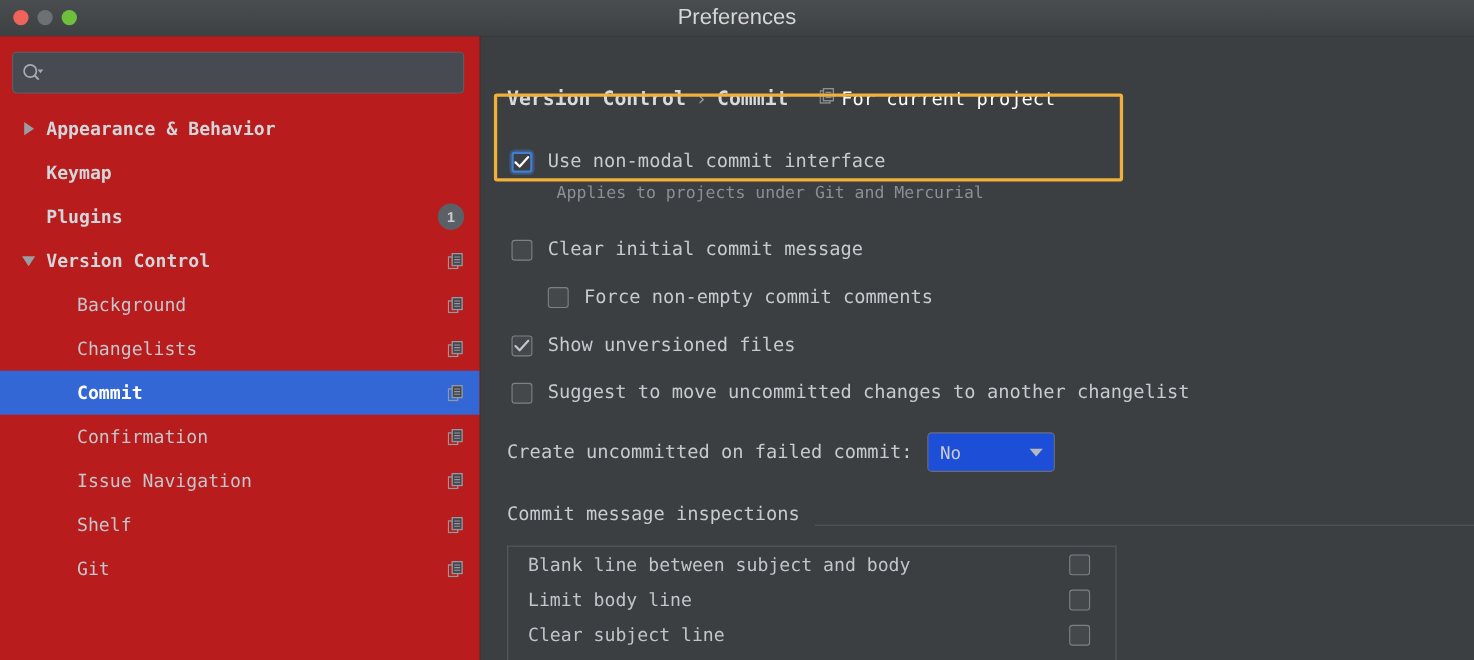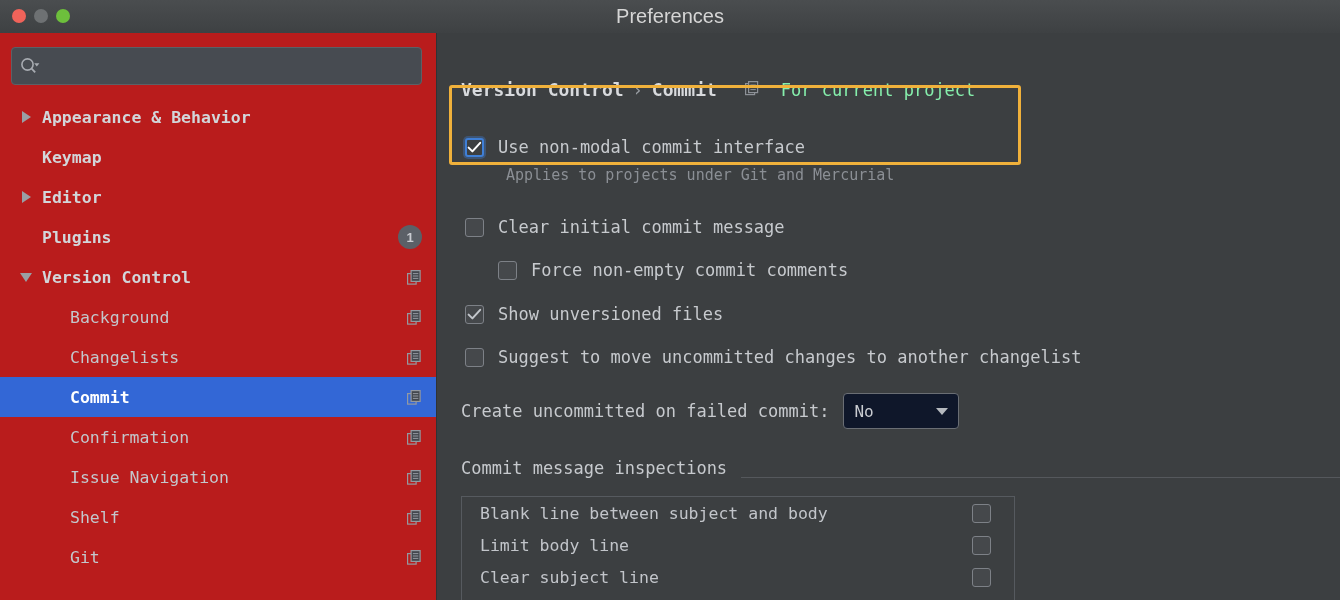--- a/index.html
+++ b/index.html
@@ -80,22 +80,22 @@
 
   
   .main{flex:1;position:relative;background:#3c3f41;overflow:hidden;}
   .crumb{
     position:absolute;left:24px;top:46px;display:flex;align-items:center;
     font-size:18px;white-space:nowrap;
   }
   .crumb b{color:#d8dadd;font-weight:bold;}
   .crumb .sep{color:#9a9ea4;margin:0 9px;font-weight:normal;font-size:17px;}
   .crumb .scope{
-    display:flex;align-items:center;gap:21px;margin-left:28px;
-    color:#86efac;font-size:17px;font-weight:normal;
+    display:flex;align-items:center;gap:5px;margin-left:28px;
+    color:#ffffff;font-size:17px;font-weight:normal;
   }
 
   .highlight{
     position:absolute;left:12px;top:52px;width:572px;height:80px;
     border:3px solid #f0b13b;border-radius:3px;box-sizing:border-box;
   }
 
   .row{position:absolute;display:flex;align-items:flex-start;}
   .cb{
     width:19px;height:19px;flex:0 0 19px;box-sizing:border-box;
@@ -109,21 +109,21 @@
   .cb svg{display:block;}
   .cb-label{margin-left:14px;color:#c7cace;font-size:17px;white-space:nowrap;}
   .cb-sub{
     position:absolute;color:#8b8f95;font-size:15px;white-space:nowrap;
   }
 
   .selectrow{position:absolute;display:flex;align-items:center;}
   .selectrow .lbl{color:#c7cace;font-size:17px;white-space:nowrap;}
   .combo{
     margin-left:14px;width:116px;height:36px;box-sizing:border-box;
-    border:1px solid #6a6e74;border-radius:4px;background:#0f172a;
+    border:1px solid #6a6e74;border-radius:4px;background:#1d4ed8;
     display:flex;align-items:center;padding:0 10px;
   }
   .combo .val{color:#c9ccd1;font-size:16px;flex:1;}
   .combo .caret{
     width:0;height:0;border-top:7px solid #b6babf;
     border-left:6px solid transparent;border-right:6px solid transparent;
   }
 
   .section{
     position:absolute;left:24px;right:0;top:425px;display:flex;align-items:flex-end;
@@ -189,27 +189,20 @@
             </span>
             <span class="tree-label">Appearance &amp; Behavior</span>
             <span class="tree-right"></span>
           </div>
           <div class="tree-item lvl0 bold">
             <span class="arrow none"></span>
             <span class="tree-label">Keymap</span>
             <span class="tree-right"></span>
           </div>
           <div class="tree-item lvl0 bold">
-            <span class="arrow">
-              <span class="tri-right"></span>
-            </span>
-            <span class="tree-label">Editor</span>
-            <span class="tree-right"></span>
-          </div>
-          <div class="tree-item lvl0 bold">
             <span class="arrow none"></span>
             <span class="tree-label">Plugins</span>
             <span class="tree-right">
               <span class="badge">1</span>
             </span>
           </div>
           <div class="tree-item lvl0 bold">
             <span class="arrow">
               <span class="tri-down"></span>
             </span>

